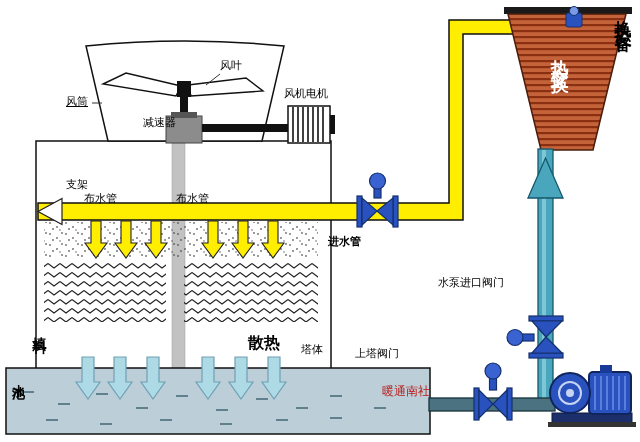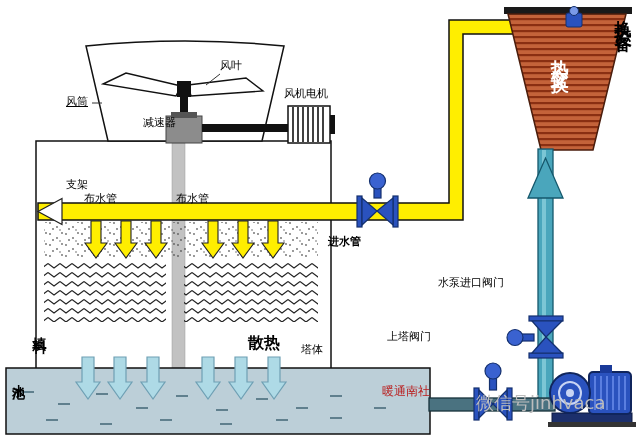--- a/index.html
+++ b/index.html
@@ -10,21 +10,21 @@
   .v{writing-mode:vertical-rl;text-orientation:upright;}
   #l-fengye{left:210px;top:60px;margin-left:10px;}
   #l-fengtong{left:66px;top:96px;text-decoration:underline;}
   #l-fengji{left:284px;top:88px;}
   #l-jiansuqi{left:143px;top:117px;}
   #l-zhijia{left:66px;top:154px;margin-top:25px;}
   #l-bsg1{left:84px;top:193px;}
   #l-bsg2{left:176px;top:193px;}
   #l-jinshui{left:328px;top:236px;font-weight:bold;}
   #l-sbjk{left:438px;top:277px;}
-  #l-shangta{left:355px;top:331px;margin-left:32px;}
+  #l-shangta{left:355px;top:348px;}
   #l-tianliao{left:32px;top:326px;font-size:14px;font-weight:bold;letter-spacing:3px;}
   #l-sanre{left:248px;top:334px;font-size:16px;font-weight:bold;}
   #l-tati{left:301px;top:344px;}
   #l-shuichi{left:10px;top:374px;font-size:13px;font-weight:bold;letter-spacing:2px;}
   #l-rejh{left:549px;top:46px;font-size:18px;font-weight:bold;color:#ffffff;letter-spacing:8px;}
   #l-hrsb{left:613px;top:6px;font-size:17px;font-weight:bold;letter-spacing:5px;}
   #l-wm1{left:382px;top:385px;font-size:12px;color:#b91c1c;}
   #l-wm2{left:476px;top:393px;font-size:18px;color:#bdbdbd;z-index:3;}
 </style>
 </head>
@@ -170,14 +170,13 @@
   <div class="lbl" id="l-jinshui">进水管</div>
   <div class="lbl" id="l-sbjk">水泵进口阀门</div>
   <div class="lbl" id="l-shangta">上塔阀门</div>
   <div class="lbl v" id="l-tianliao">填料</div>
   <div class="lbl" id="l-sanre">散热</div>
   <div class="lbl" id="l-tati">塔体</div>
   <div class="lbl v" id="l-shuichi">水池</div>
   <div class="lbl v" id="l-rejh">热交换</div>
   <div class="lbl v" id="l-hrsb">换热设备</div>
   <div class="lbl" id="l-wm1">暖通南社</div>
-  <div class="lbl" id="l-wm2">微信号jinhvaca</div>
 </div>
 
 </body></html>

